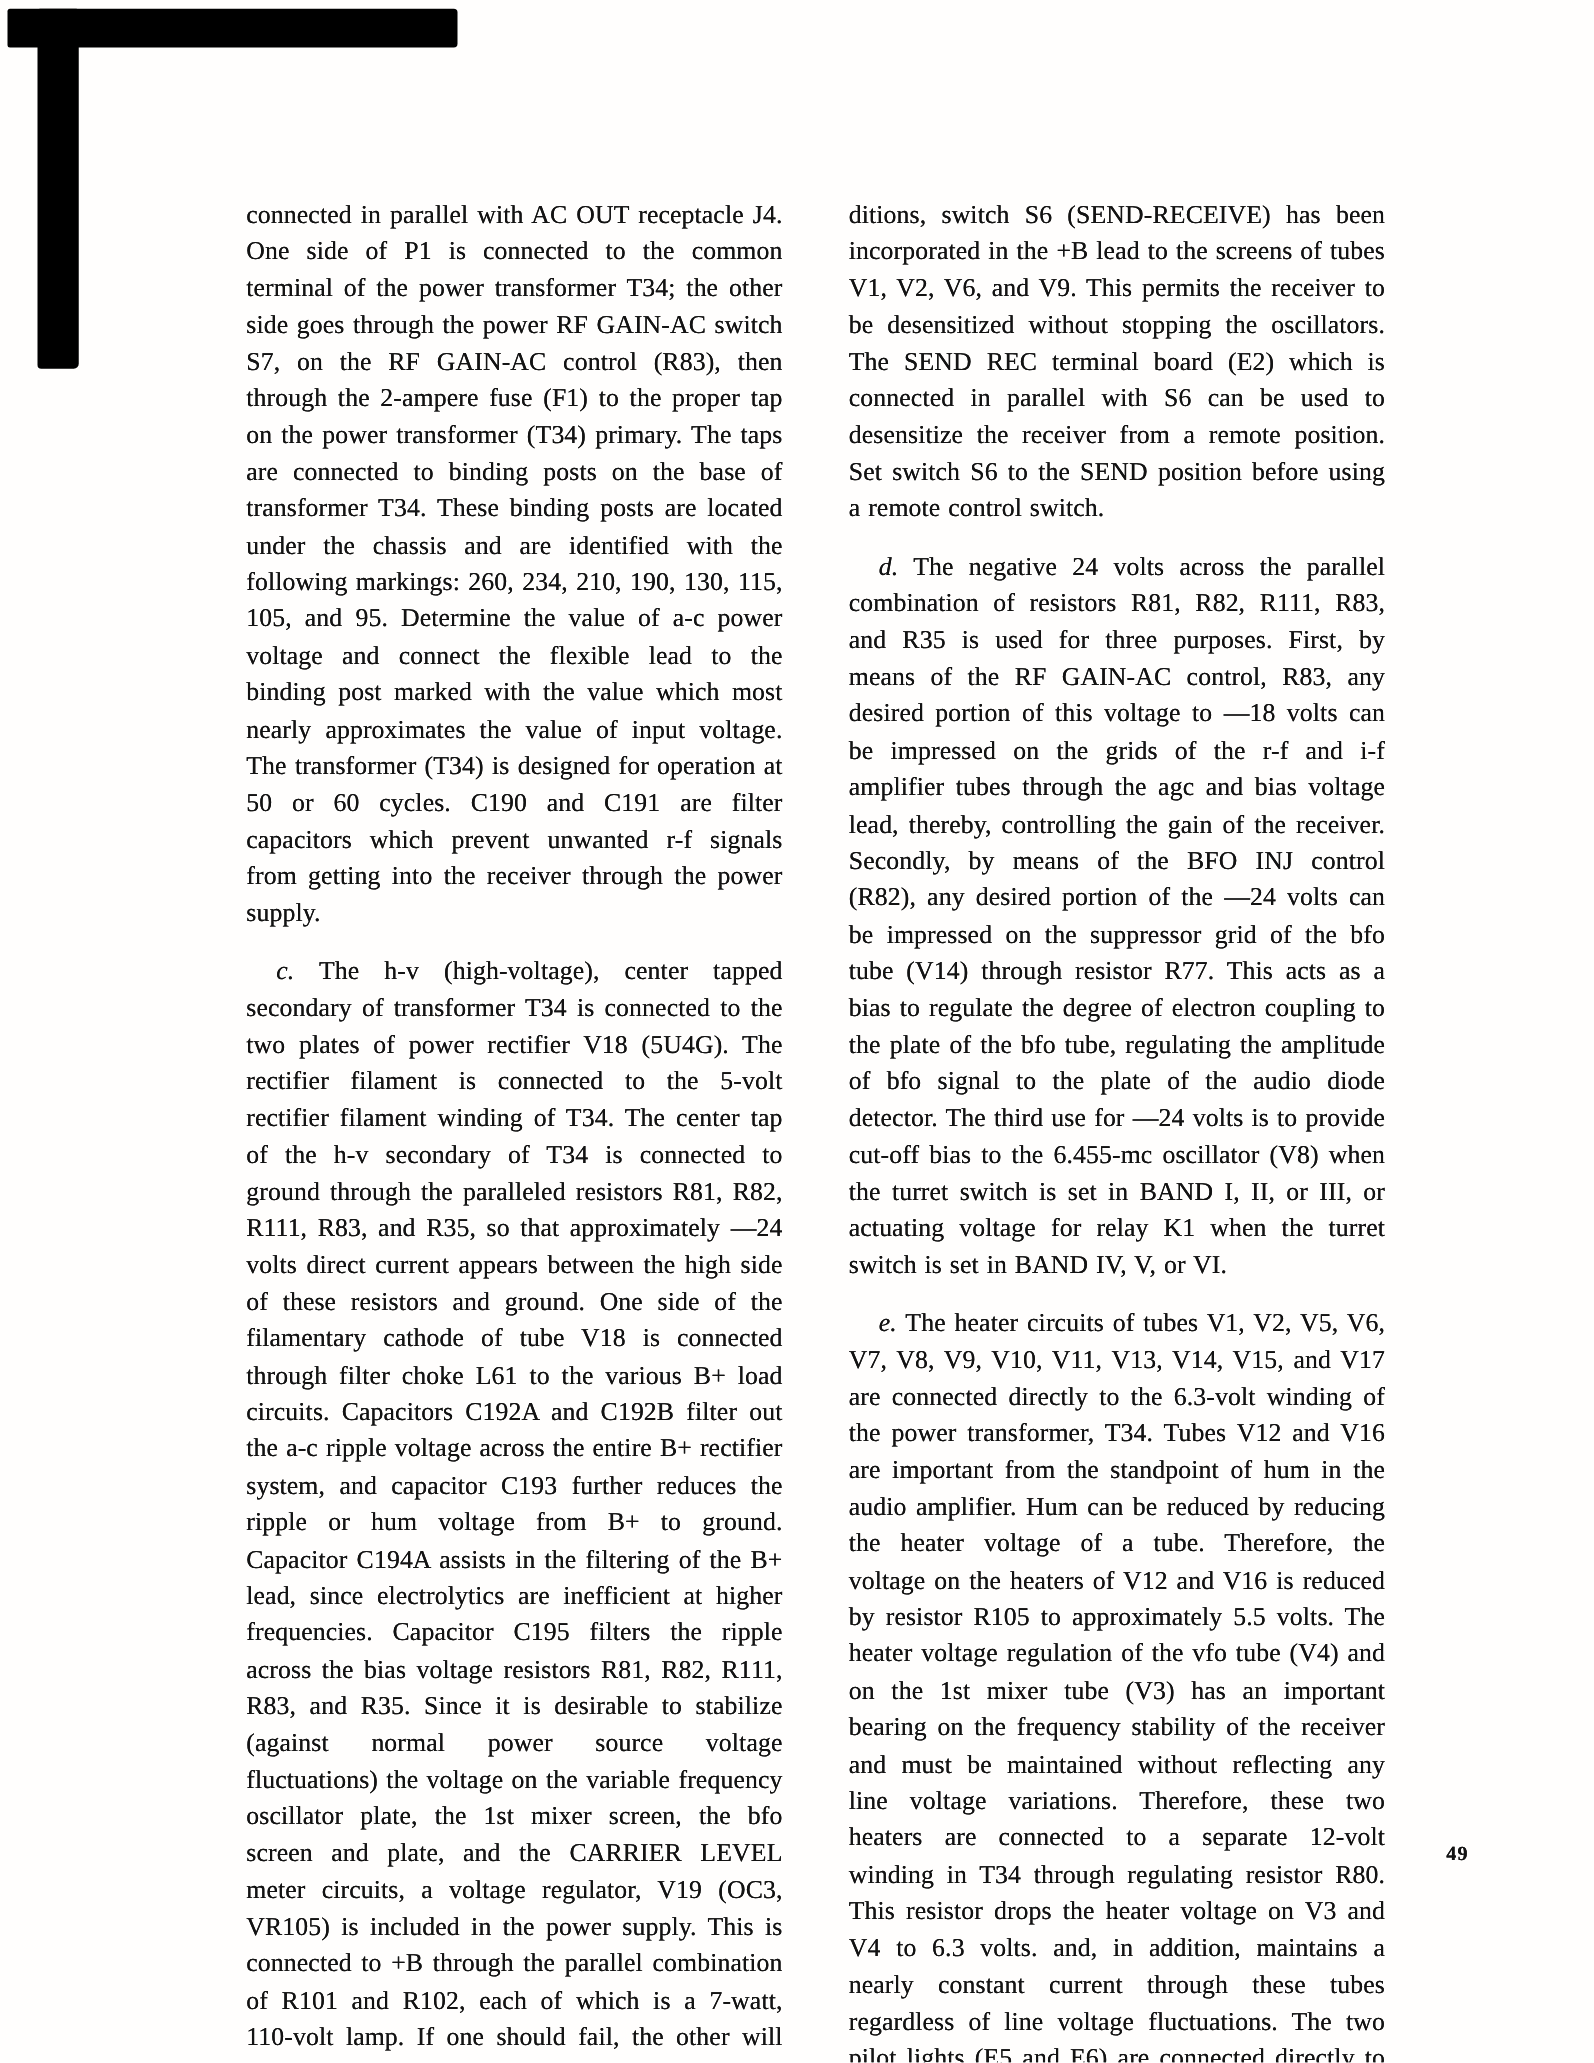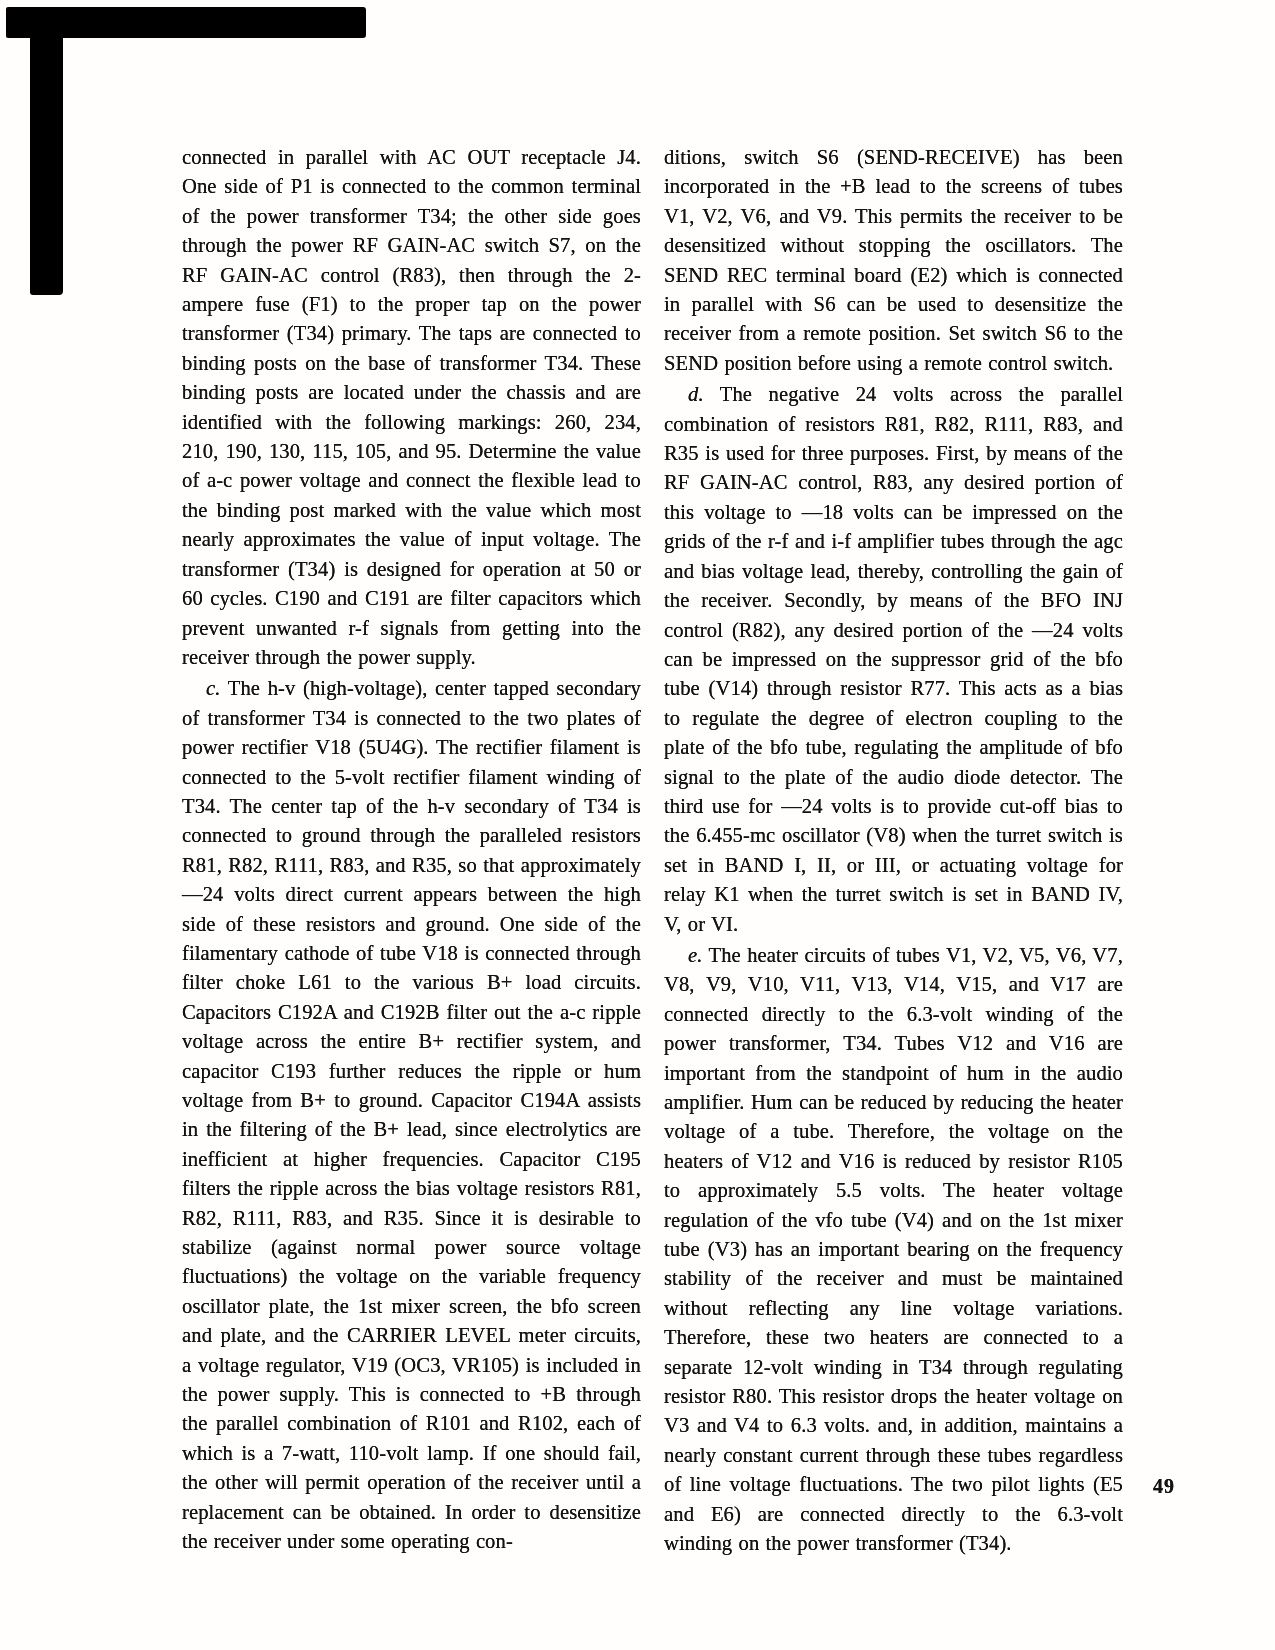--- a/index.html
+++ b/index.html
@@ -48,34 +48,34 @@
     text-align: justify;
     font-size: 20.6px;
     line-height: 29.4px;
     word-spacing: 0.05em;
     letter-spacing: 0.1px;
     hyphens: auto;
     -webkit-hyphens: auto;
     text-shadow: 0 0 0.45px currentColor; 
   }
   .para {
-    margin: 2px;
+    margin: 17px;
     text-indent: 24px;
   }
   .para.cont {
     text-indent: 0;
   }
   .lead {
     font-style: italic;
   }
   .page-number {
     position: absolute;
     right: 100px;
     top: 1475px;
-    font-size: 20px;
+    font-size: 16px;
     font-weight: bold;
     letter-spacing: 1px;
     text-shadow: 0 0 0.5px currentColor;
     font-family: Liberation Serif, serif;
   }
 </style>
 </head>
 <body>
 
 <div class="page">

